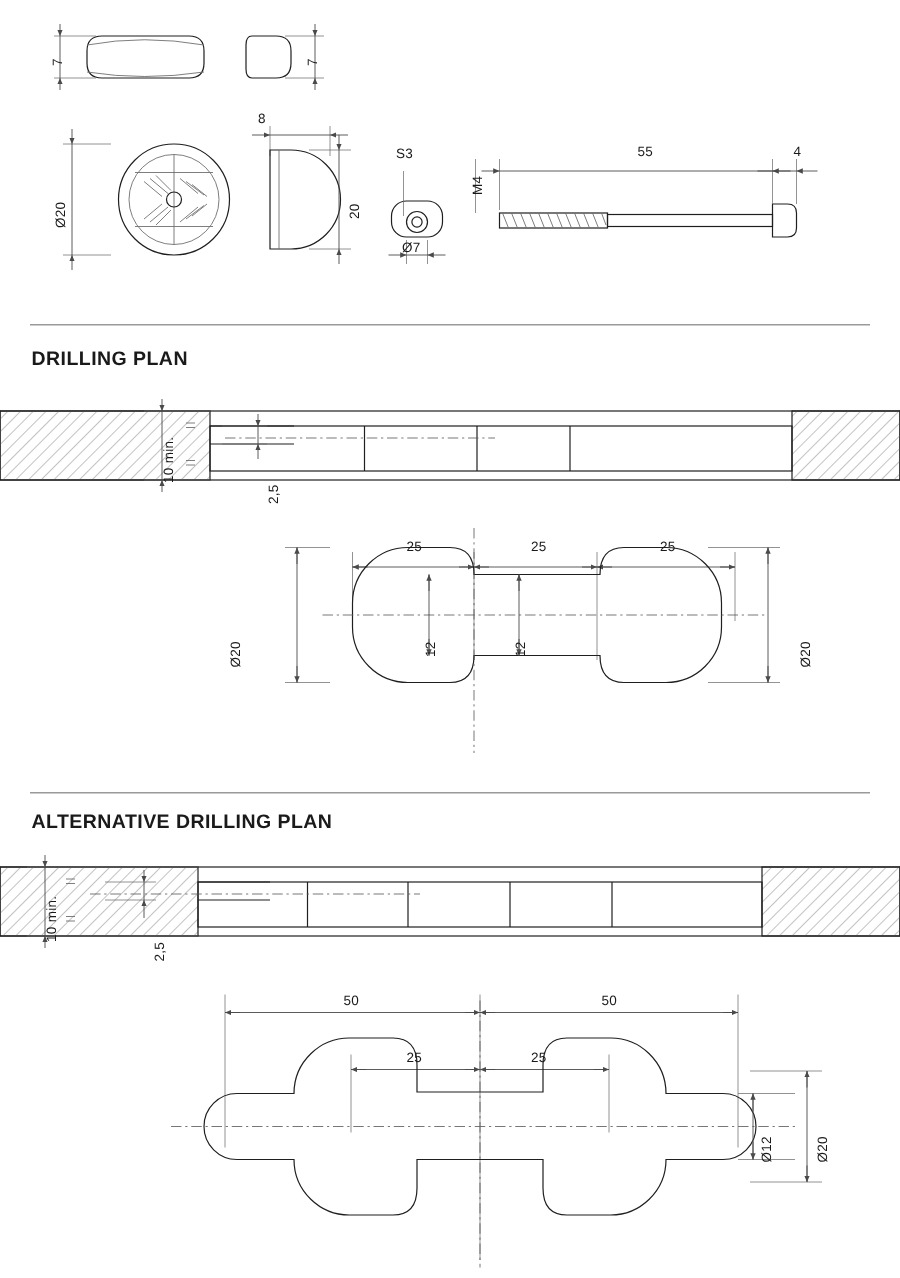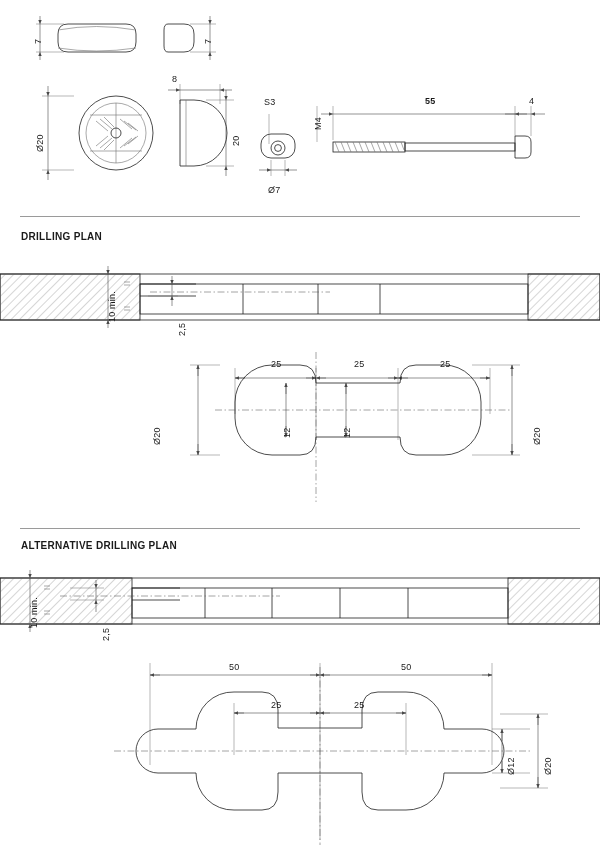--- a/index.html
+++ b/index.html
@@ -1,21 +1,21 @@
 <!DOCTYPE html>
 <html><head>
 <meta charset="utf-8">
 <style>
   html,body{margin:0;padding:0;background:#ffffff;}
   body{width:600px;height:852px;position:relative;font-family:"Liberation Sans",sans-serif;color:#1a1a1a;overflow:hidden;}
   .sheet{position:absolute;left:0;top:0;width:600px;height:852px;}
   .abs{position:absolute;}
   .dim{font-size:9px;color:#1a1a1a;letter-spacing:.2px;white-space:nowrap;}
   .dim.rot{transform:rotate(-90deg);transform-origin:left top;}
-  .sect-title{font-size:10px;font-weight:bold;letter-spacing:.3px;}
+  .sect-title{font-size:13px;font-weight:bold;letter-spacing:.3px;}
   .rule{position:absolute;height:1px;background:#9a9a9a;}
   svg{display:block;overflow:visible;}
   .ln{stroke:#1f1f1f;stroke-width:.8;fill:none;}
   .thin{stroke:#6f6f6f;stroke-width:.6;fill:none;}
   .ext{stroke:#6f6f6f;stroke-width:.5;fill:none;}
   .cl{stroke:#5a5a5a;stroke-width:.55;fill:none;stroke-dasharray:7 2.5 1.5 2.5;}
   .arrowdim{stroke:#4a4a4a;stroke-width:.6;fill:none;}
 </style>
 </head>
 <body>
@@ -148,22 +148,22 @@
     <line class="ext" x1="276" y1="14" x2="276" y2="44"></line>
     <line class="arrowdim" x1="66" y1="22" x2="78" y2="22" marker-end="url(#ar)"></line>
     <line class="arrowdim" x1="272" y1="22" x2="260" y2="22" marker-end="url(#ar)"></line>
     <line class="arrowdim" x1="78" y1="22" x2="260" y2="22"></line>
     <line class="arrowdim" x1="250" y1="22" x2="260" y2="22"></line>
     <line class="arrowdim" x1="290" y1="22" x2="276" y2="22" marker-end="url(#ar)"></line>
     <line class="arrowdim" x1="260" y1="22" x2="276" y2="22"></line>
   </svg>
   <div class="abs dim" style="left:264px;top:97px;">S3</div>
   <div class="abs dim rot" style="left:313px;top:130px;">M4</div>
-  <div class="abs dim" style="left:268px;top:185px;">Ø7</div>
-  <div class="abs dim" style="left:425px;top:96px;font-weight:bold;">55</div>
+  <div class="abs dim" style="left:268px;top:160px;">Ø7</div>
+  <div class="abs dim" style="left:425px;top:96px;">55</div>
   <div class="abs dim" style="left:529px;top:96px;">4</div>
 
   <div class="rule" style="left:20px;top:216px;width:560px;"></div>
 
   <div class="abs sect-title" style="left:21px;top:231px;">DRILLING PLAN</div>
 
   <svg class="abs" style="left:0px;top:262px;width:600px;height:78px">
 
     <rect x="0" y="12" width="600" height="46" class="ln" fill="#ffffff"></rect>
 

